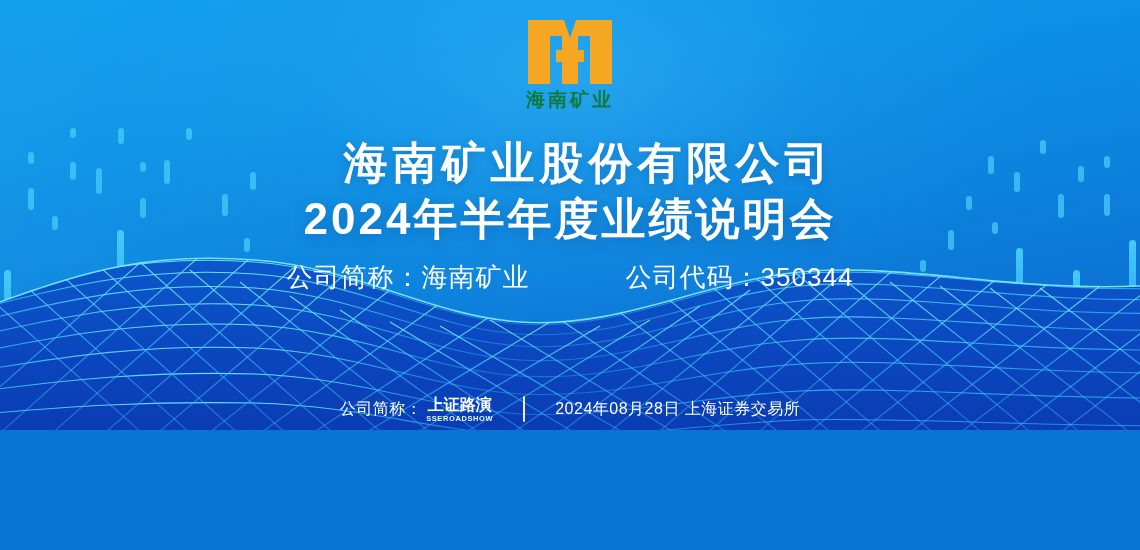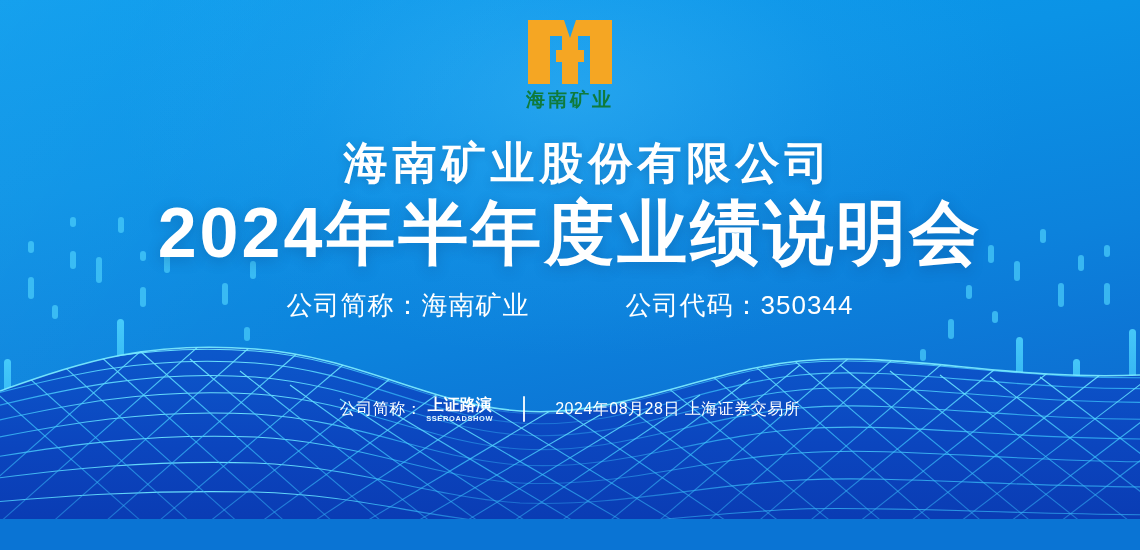--- a/index.html
+++ b/index.html
@@ -4,21 +4,21 @@
 <title>Banner</title>
 <style>
   html, body {
     margin: 0;
     padding: 0;
     background: #0a74d4;
   }
   #stage {
     position: relative;
     width: 1140px;
-    height: 519px;
+    height: 430px;
     overflow: hidden;
     font-family: "Liberation Sans", "DejaVu Sans", sans-serif;
     background: linear-gradient(170deg, #0a9ced 0%, #0b93e6 28%, #0c82dc 58%, #0d6fd2 82%, #0e62ca 100%);
   }
 
   
   .glow {
     position: absolute;
     left: 50%;
     top: 18%;
@@ -110,21 +110,21 @@
     font-size: 44px;
     font-weight: bold;
     color: #ffffff;
     letter-spacing: 5px;
     line-height: 1.12;
     text-shadow: 0 2px 10px rgba(0,40,90,0.22);
     padding-left: 37px;
   }
   .title-2 {
     margin-top: 8px;
-    font-size: 70px;
+    font-size: 44px;
     font-weight: bold;
     color: #ffffff;
     letter-spacing: 3px;
     line-height: 1.1;
     text-shadow: 0 3px 14px rgba(0,40,90,0.25);
   }
   .sub-row {
     margin-top: 16px;
     font-size: 26px;
     color: #ffffff;

